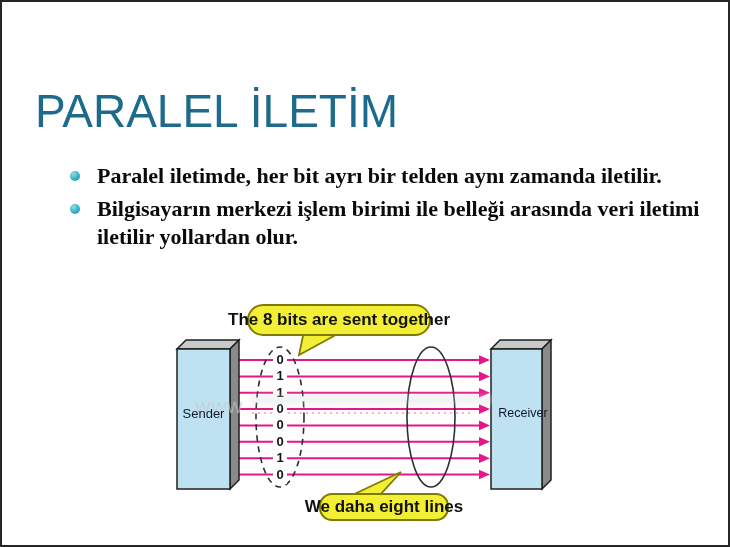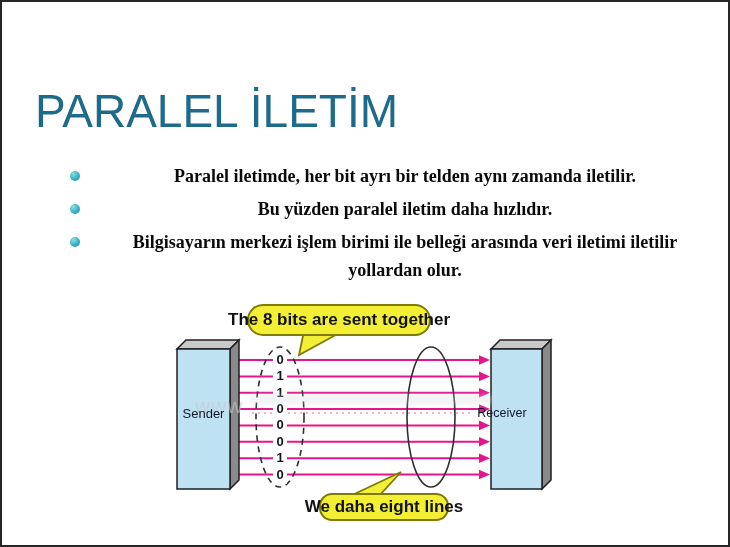--- a/index.html
+++ b/index.html
@@ -15,23 +15,22 @@
     position:absolute;left:33px;top:84px;
     font-family:"Liberation Sans",sans-serif;
     font-size:46px;font-weight:400;line-height:50px;
     color:var(--title,#1e6a8c);
     letter-spacing:0px;white-space:nowrap;
   }
   .bullets{
     position:absolute;left:66px;top:160px;width:645px;
     margin:0;padding:0;list-style:none;
     font-family:"Liberation Serif","DejaVu Serif",serif;
-    font-weight:700;font-size:18px;line-height:28px;
+    font-weight:700;font-size:22px;line-height:28px;
     color:var(--text,#0a0a0a);
-    text-align:center;
   }
   .bullets li{position:relative;padding-left:29px;margin-bottom:5px;}
   .bullet-dot{
     position:absolute;left:2px;top:9px;width:10px;height:10px;border-radius:50%;
     background:radial-gradient(circle at 35% 30%, #8fdde6 0%, var(--bullet-dot,#35b0c2) 55%, #1d8fa0 100%);
   }
   .diagram-svg{position:absolute;left:0;top:0;width:726px;height:543px;}
   .wire{stroke:var(--arrow,#e7158b);stroke-width:2;}
   .arrowhead{fill:var(--arrow,#e7158b);}
   .wire-dotted{stroke:var(--arrow,#e7158b);stroke-width:1.2;stroke-dasharray:2 4;opacity:.65;}
@@ -47,21 +46,21 @@
     border:2px solid var(--callout-border,#7f7b00);
     font-size:17px;font-weight:700;color:#111;white-space:nowrap;
   }
   .callout-top{left:245px;top:302px;width:180px;height:28px;border-radius:16px;}
   .callout-bottom{left:317px;top:491px;width:126px;height:24px;border-radius:13px;}
   .box-label{
     position:absolute;top:404px;text-align:center;
     font-size:13px;color:#0f172a;
   }
   .box-label.sender{left:175px;width:53px;}
-  .box-label.receiver{left:464px;width:72px;font-size:12.5px;}
+  .box-label.receiver{left:485px;width:72px;font-size:12.5px;}
   .bit{
     position:absolute;left:271px;width:14px;height:18px;
     background:#ffffff;text-align:center;
     font-size:13px;font-weight:700;line-height:18px;color:#141414;
   }
   .watermark{
     position:absolute;left:193px;top:392px;height:20px;
     display:flex;
     font-size:21px;font-weight:400;letter-spacing:1px;
     color:var(--watermark,#c3c9cf);opacity:.6;filter:blur(.4px);
@@ -76,24 +75,20 @@
 <body>
 
 <div class="slide">
 
   <div class="title">PARALEL İLETİM</div>
 
   <ul class="bullets">
     <li>
       <span class="bullet-dot"></span>
       <span>Paralel iletimde, her bit ayrı bir telden aynı zamanda iletilir.</span>
-    </li>
-    <li>
-      <span class="bullet-dot"></span>
-      <span>Bu yüzden paralel iletim daha hızlıdır.</span>
     </li>
     <li>
       <span class="bullet-dot"></span>
       <span>Bilgisayarın merkezi işlem birimi ile belleği arasında veri iletimi iletilir yollardan olur.</span>
     </li>
   </ul>
 
   <svg class="diagram-svg" viewBox="0 0 726 543">
 
     <g>

